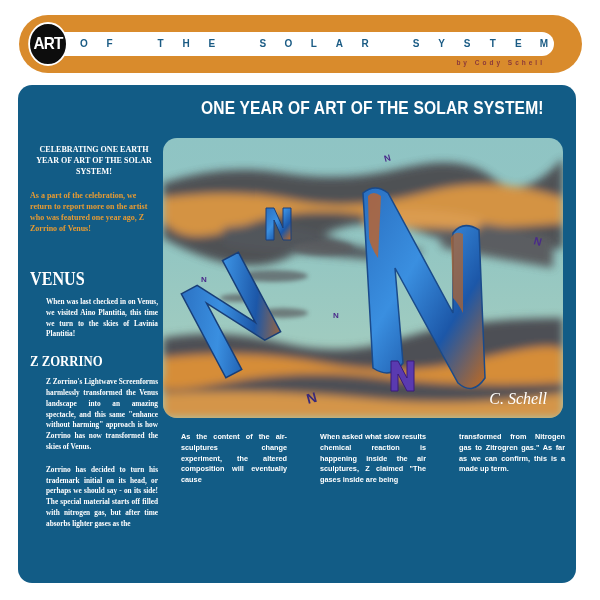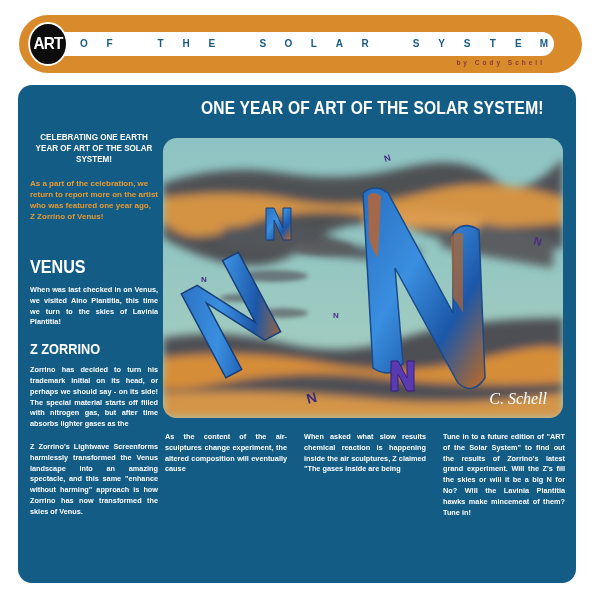--- a/index.html
+++ b/index.html
@@ -108,23 +108,24 @@
       transform: scaleX(0.82);
       transform-origin: center;
       white-space: nowrap;
       letter-spacing: 0.2px;
     }
 
     
     .left-col {
       position: absolute;
       left: 30px;
-      top: 132px;
+      top: 144px;
       width: 128px;
       color: #ffffff;
+      font-family: Liberation Serif, serif;
     }
     .celebrating {
       text-align: center;
       font-weight: bold;
       font-size: 8.5px;
       line-height: 11px;
       margin: 0 0 13px 0;
       transform: scaleX(0.95);
     }
     .intro {
@@ -145,21 +146,21 @@
     .section-heading.small {
       font-size: 15px;
       line-height: 18px;
       margin-top: 12px;
     }
     .body-text {
       font-weight: bold;
       font-size: 7.3px;
       line-height: 10.8px;
       text-align: justify;
-      margin: 0 0 12px 0;
+      margin: 0 0 12px 16px;
     }
 
     
     .photo {
       position: absolute;
       left: 163px;
       top: 138px;
       width: 400px;
       height: 280px;
       border-radius: 14px;
@@ -229,22 +230,22 @@
 <div class="panel"></div>
 
 <div class="headline">ONE YEAR OF ART OF THE SOLAR SYSTEM!</div>
 
 <div class="left-col">
   <p class="celebrating">CELEBRATING ONE EARTH YEAR OF ART OF THE SOLAR SYSTEM!</p>
   <p class="intro">As a part of the celebration, we return to report more on the artist who was featured one year ago, Z Zorrino of Venus!</p>
   <h2 class="section-heading">VENUS</h2>
   <p class="body-text">When was last checked in on Venus, we visited Aino Plantitia, this time we turn to the skies of Lavinia Plantitia!</p>
   <h3 class="section-heading small">Z ZORRINO</h3>
+  <p class="body-text">Z Zorrino's Lightwave Screenforms harmlessly transformed the Venus landscape into an amazing spectacle, and this same "enhance without harming" approach is how Zorrino has now transformed the skies of Venus.</p>
   <p class="body-text">Zorrino has decided to turn his trademark initial on its head, or perhaps we should say - on its side! The special material starts off filled with nitrogen gas, but after time absorbs lighter gases as the</p>
-  <p class="body-text">Z Zorrino's Lightwave Screenforms harmlessly transformed the Venus landscape into an amazing spectacle, and this same "enhance without harming" approach is how Zorrino has now transformed the skies of Venus.</p>
 </div>
 
 <div class="photo">
   <svg viewBox="0 0 400 280" preserveAspectRatio="none">
     <defs>
       <linearGradient id="foil" x1="0" y1="0" x2="1" y2="1">
         <stop offset="0" stop-color="#2a6fc0"></stop>
         <stop offset="0.4" stop-color="#3a8fe0"></stop>
         <stop offset="0.7" stop-color="#1c57a8"></stop>
         <stop offset="1" stop-color="#c06a20"></stop>
@@ -304,15 +305,15 @@
 </div>
 
 <div class="bottom-cols">
   <div class="col">
     <p class="body-text">As the content of the air-sculptures change experiment, the altered composition will eventually cause</p>
   </div>
   <div class="col">
     <p class="body-text">When asked what slow results chemical reaction is happening inside the air sculptures, Z claimed "The gases inside are being</p>
   </div>
   <div class="col">
-    <p class="body-text">Tune in to a future edition of "ART of the Solar System" to find out the results of Zorrino's latest grand experiment.  Will the Z's fill the skies or will it be a big N for No? Will the Lavinia Plantitia hawks make mincemeat of them? Tune in!</p>
+    <p class="body-text">transformed from Nitrogen gas to Zitrogren gas." As far as we can confirm, this is a made up term.</p>
   </div>
 </div>
 
 </body></html>

